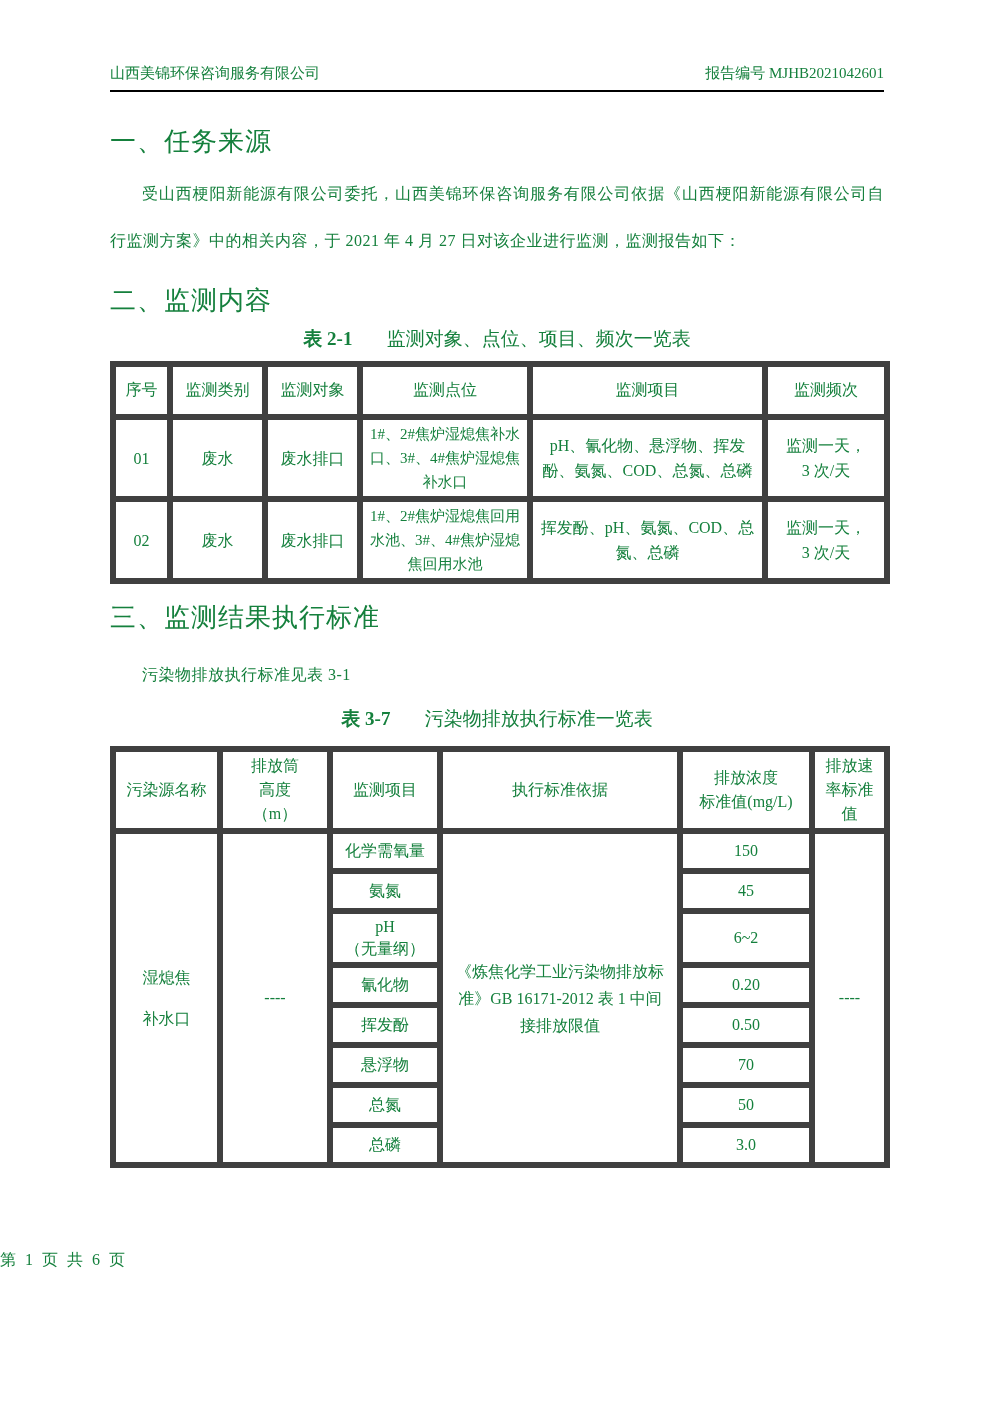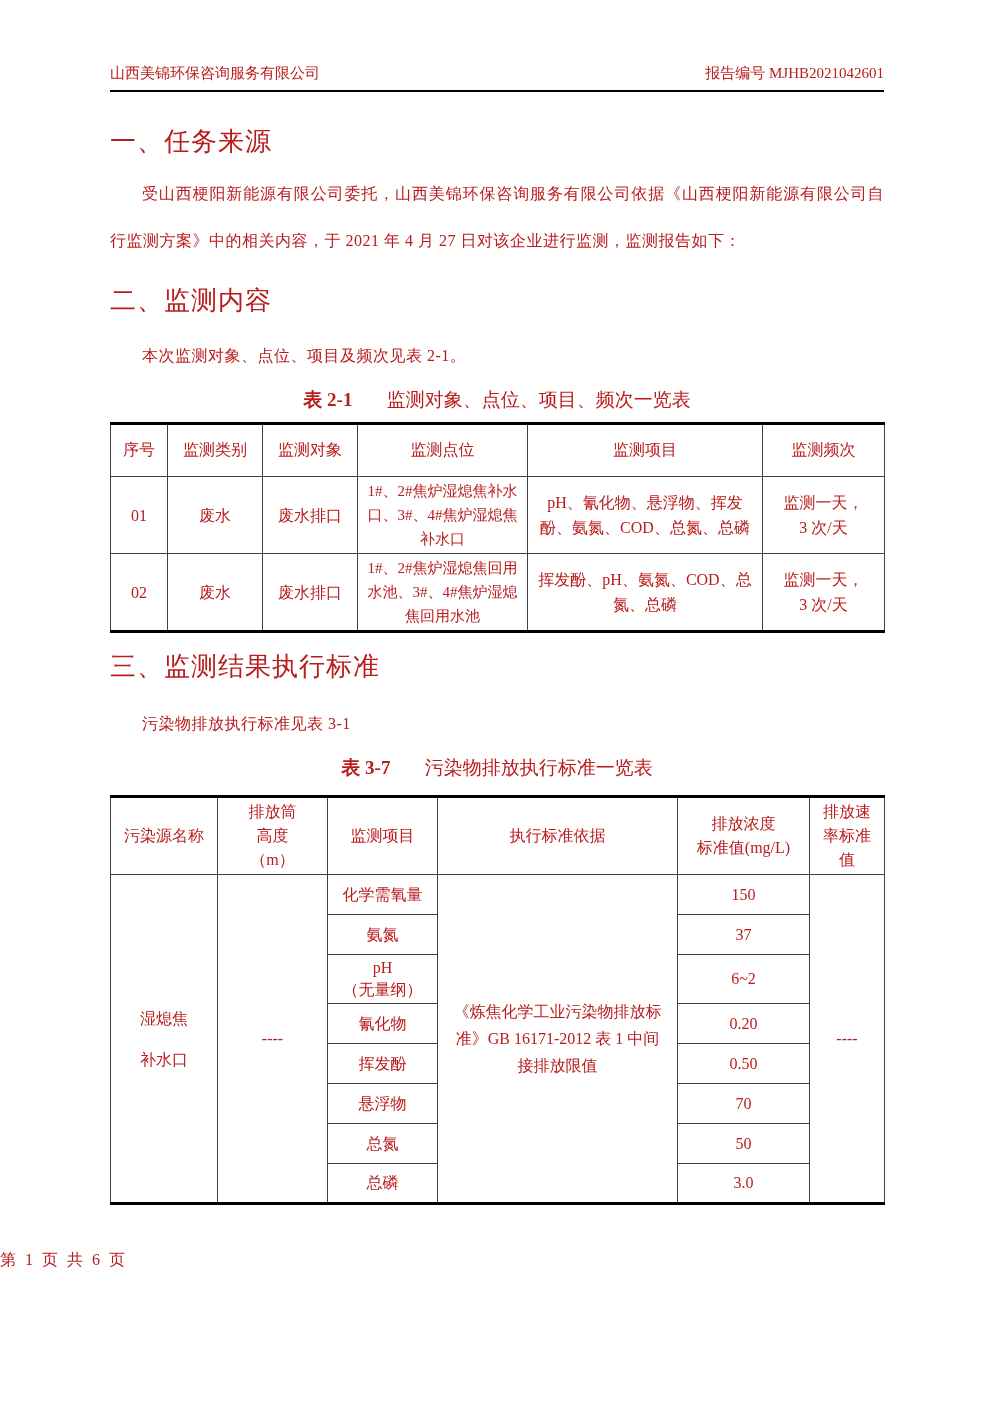--- a/index.html
+++ b/index.html
@@ -1,19 +1,19 @@
 <!DOCTYPE html>
 <html><head>
 <meta charset="utf-8">
 <style>
   html,body { margin:0; padding:0; background:#ffffff; }
   .page {
     position:relative;
     width:992px; height:1403px;
-    background:#ffffff; color:#b91c1c;
+    background:#ffffff; color:#15803d;
     font-family:"Liberation Serif","DejaVu Serif",serif;
     overflow:hidden;
   }
   .content { width:774px; margin-left:110px; }
 
   .page-header {
     display:flex; justify-content:space-between; align-items:flex-end;
     padding-top:64px; padding-bottom:7px;
     border-bottom:2px solid #000;
     font-size:15px; line-height:19px;
@@ -41,21 +41,21 @@
   .caption .cap-label { font-weight:bold; margin-right:1.8em; }
   #t2-caption { margin-top:8px; }
   #t3-caption { margin-top:8px; }
 
   table {
     border-collapse:collapse; table-layout:fixed; width:774px;
     text-align:center; font-size:16px;
     border-top:3px solid #000; border-bottom:3px solid #000;
   }
   th, td {
-    border:1px solid #404040; font-weight:normal;
+    border:6px solid #404040; font-weight:normal;
     padding:2px 5px; vertical-align:middle;
   }
   #table-2-1 { margin-top:10px; }
   #table-2-1 thead tr { height:53px; }
   #table-2-1 tbody tr { height:73px; }
   #table-2-1 td { line-height:25px; }
   #table-2-1 td.point { font-size:15px; line-height:24px; padding:2px 3px; }
 
   #table-3-1 { margin-top:15px; }
   #table-3-1 thead tr { height:78px; }
@@ -80,21 +80,20 @@
 
     <div class="page-header">
       <span>山西美锦环保咨询服务有限公司</span>
       <span>报告编号 MJHB2021042601</span>
     </div>
 
     <h1 class="sec" id="sec1-title">一、任务来源</h1>
     <p class="body-para" id="sec1-para">受山西梗阳新能源有限公司委托，山西美锦环保咨询服务有限公司依据《山西梗阳新能源有限公司自行监测方案》中的相关内容，于 2021 年 4 月 27 日对该企业进行监测，监测报告如下：</p>
 
     <h1 class="sec" id="sec2-title">二、监测内容</h1>
-    <p class="body-para" id="sec2-para">本次监测对象、点位、项目及频次见表 2-1。</p>
 
     <div class="caption" id="t2-caption">
       <span class="cap-label">表 2-1</span><span>监测对象、点位、项目、频次一览表</span>
     </div>
 
     <table id="table-2-1">
       <colgroup>
         <col style="width:57px">
           <col style="width:95px">
           <col style="width:95px">
@@ -170,21 +169,21 @@
           <td class="pre source" rowspan="8">湿熄焦
 补水口</td>
           <td rowspan="8">----</td>
           <td>化学需氧量</td>
           <td class="std" rowspan="8">《炼焦化学工业污染物排放标准》GB 16171-2012 表 1 中间接排放限值</td>
           <td>150</td>
           <td rowspan="8">----</td>
         </tr>
         <tr>
           <td>氨氮</td>
-          <td>37</td>
+          <td>45</td>
         </tr>
         <tr>
           <td class="pre">pH
 （无量纲）</td>
           <td>6~2</td>
         </tr>
         <tr>
           <td>氰化物</td>
           <td>0.20</td>
         </tr>

